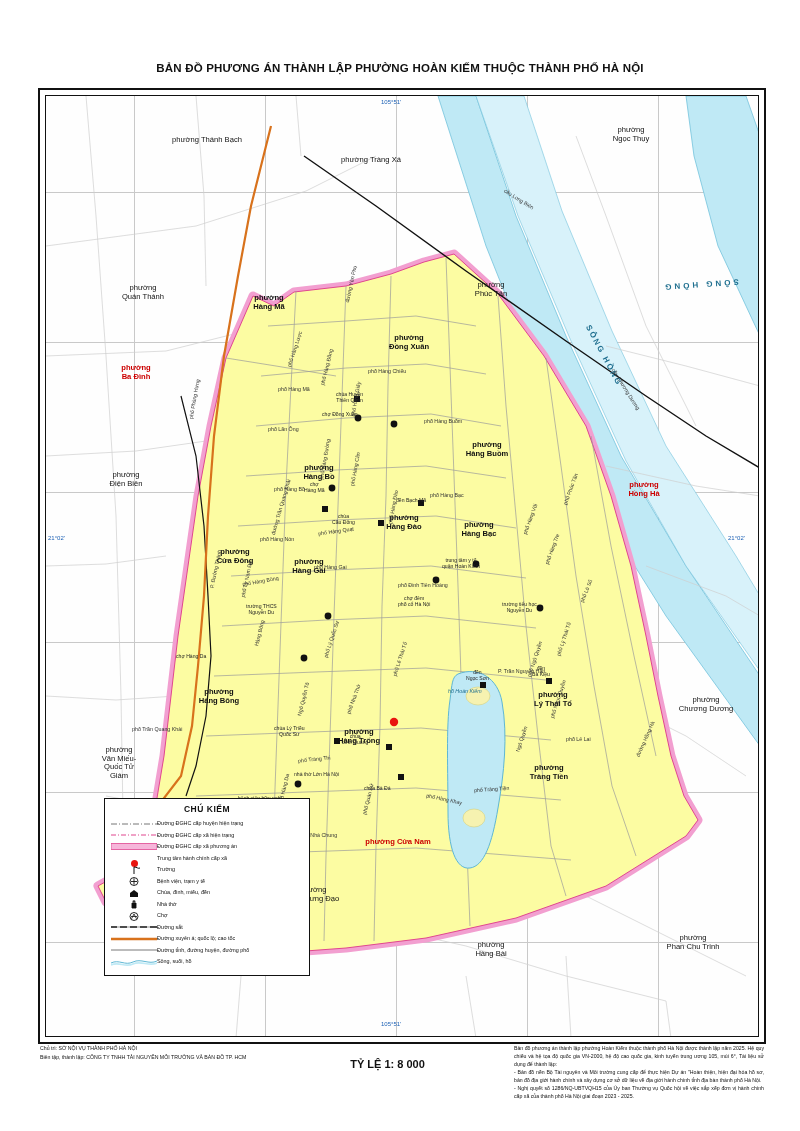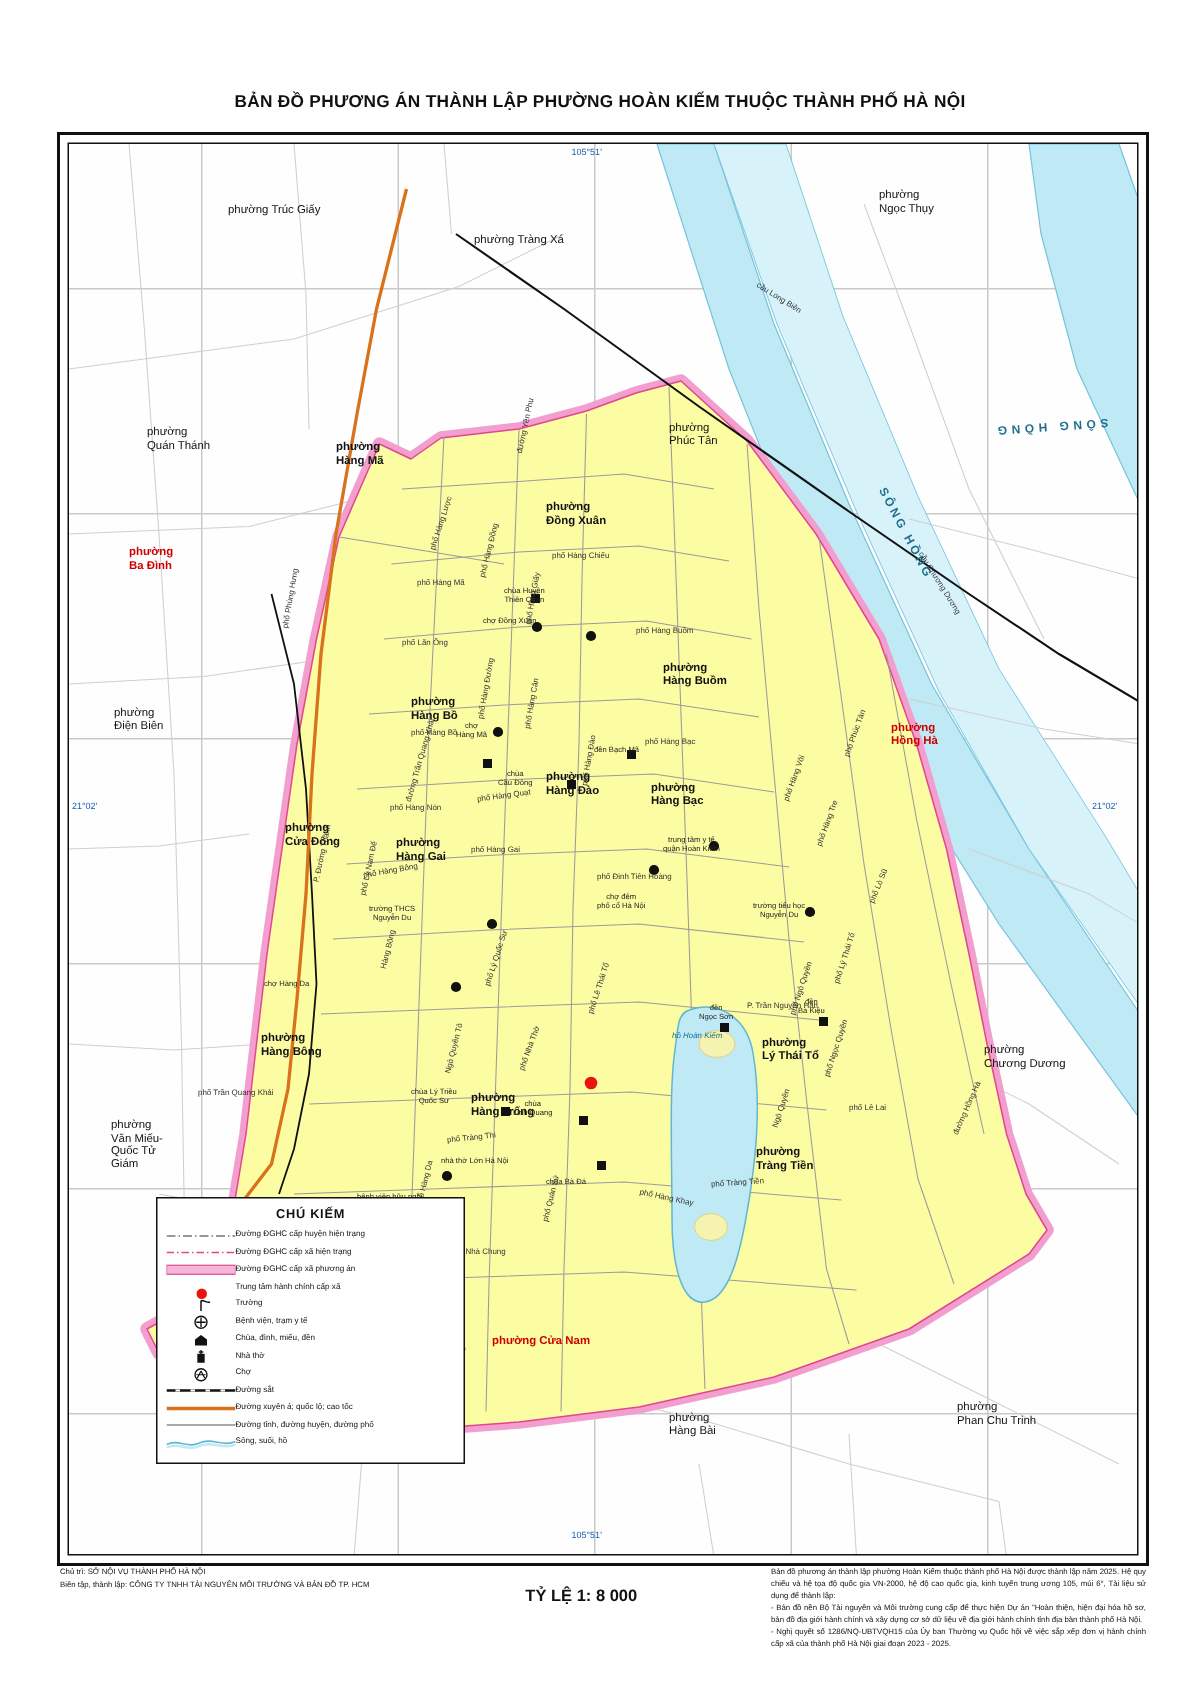--- a/index.html
+++ b/index.html
@@ -5,21 +5,21 @@
   html,body{margin:0;padding:0;}
   body{width:800px;height:1131px;background:#ffffff;font-family:"Liberation Sans",sans-serif;color:#111;position:relative;overflow:hidden;}
   .title{position:absolute;top:62px;left:0;width:800px;text-align:center;font-size:11.5px;font-weight:bold;letter-spacing:.2px;}
   .map-frame{position:absolute;left:38px;top:88px;width:724px;height:952px;border:2px solid #111;background:#ffffff;}
   .map-inner{position:absolute;left:5px;top:5px;right:5px;bottom:5px;border:1px solid #111;overflow:hidden;background:#fefefe;}
   .grid-line{position:absolute;background:#c9c9c9;}
   .vg{width:1px;top:0;bottom:0;}
   .hg{height:1px;left:0;right:0;}
   .coord{position:absolute;font-size:6px;color:#1a5fb4;}
   .river-label{position:absolute;color:#1f6f8f;font-weight:bold;font-size:8px;letter-spacing:2px;}
-  .ward-label{position:absolute;font-size:7.6px;line-height:1.12;color:#111;}
+  .ward-label{position:absolute;text-align:center;font-size:7.6px;line-height:1.12;color:#111;}
   .ward-label.bold{font-weight:bold;}
   .ward-red{color:#cc0000;font-weight:bold;}
   .street{position:absolute;font-size:5.3px;color:#333;white-space:nowrap;}
   .poi{position:absolute;font-size:5.1px;color:#222;text-align:center;line-height:1.1;white-space:nowrap;}
   .legend{position:absolute;left:58px;bottom:60px;width:192px;border:1px solid #111;background:#fff;padding:5px 6px 7px 6px;}
   .legend h4{margin:0 0 5px 0;text-align:center;font-size:8.5px;letter-spacing:.5px;}
   .legend-row{display:flex;align-items:center;margin:2.5px 0;}
   .legend-sym{width:46px;flex:0 0 46px;height:9px;position:relative;}
   .legend-txt{font-size:5.4px;color:#111;}
   .footer{position:absolute;left:0;top:1044px;width:800px;font-size:5.2px;color:#111;}
@@ -142,41 +142,41 @@
         <circle cx="252" cy="688" r="3.4"></circle>
       </g>
     </svg>
 
     <div class="river-label" style="left:524px;top:255px;transform:rotate(62deg);">SÔNG HỒNG</div>
     <div class="river-label" style="left:650px;top:150px;transform:rotate(86deg);writing-mode:vertical-rl;letter-spacing:3px;">SÔNG HỒNG</div>
 
     <div class="street" style="left:456px;top:100px;transform:rotate(32deg);">cầu Long Biên</div>
     <div class="street" style="left:556px;top:290px;transform:rotate(58deg);">cầu Chương Dương</div>
 
-    <div class="ward-label" style="left:106px;top:40px;width:110px;white-space:pre-line;">phường Trúc Giấy</div>
+    <div class="ward-label" style="left:106px;top:40px;width:110px;white-space:pre-line;">phường Thánh Bạch</div>
     <div class="ward-label" style="left:270px;top:60px;width:110px;white-space:pre-line;">phường Tràng Xá</div>
     <div class="ward-label" style="left:540px;top:30px;width:90px;white-space:pre-line;">phường
 Ngọc Thụy</div>
     <div class="ward-label" style="left:52px;top:188px;width:90px;white-space:pre-line;">phường
 Quán Thánh</div>
     <div class="ward-label" style="left:400px;top:185px;width:90px;white-space:pre-line;">phường
 Phúc Tân</div>
     <div class="ward-label ward-red" style="left:40px;top:268px;width:100px;white-space:pre-line;">phường
 Ba Đình</div>
     <div class="ward-label" style="left:30px;top:375px;width:100px;white-space:pre-line;">phường
 Điện Biên</div>
     <div class="ward-label ward-red" style="left:548px;top:385px;width:100px;white-space:pre-line;">phường
 Hồng Hà</div>
     <div class="ward-label" style="left:610px;top:600px;width:100px;white-space:pre-line;">phường
 Chương Dương</div>
     <div class="ward-label" style="left:28px;top:650px;width:90px;white-space:pre-line;">phường
 Văn Miếu-
 Quốc Tử
 Giám</div>
-    <div class="ward-label ward-red" style="left:282px;top:794px;width:140px;white-space:pre-line;">phường Cửa Nam</div>
+    <div class="ward-label ward-red" style="left:282px;top:742px;width:140px;white-space:pre-line;">phường Cửa Nam</div>
     <div class="ward-label" style="left:212px;top:790px;width:110px;white-space:pre-line;">phường
 Trần Hưng Đạo</div>
     <div class="ward-label" style="left:400px;top:845px;width:90px;white-space:pre-line;">phường
 Hàng Bài</div>
     <div class="ward-label" style="left:592px;top:838px;width:110px;white-space:pre-line;">phường
 Phan Chu Trinh</div>
 
     <div class="ward-label bold" style="left:178px;top:198px;width:90px;white-space:pre-line;">phường
 Hàng Mã</div>
     <div class="ward-label bold" style="left:318px;top:238px;width:90px;white-space:pre-line;">phường

